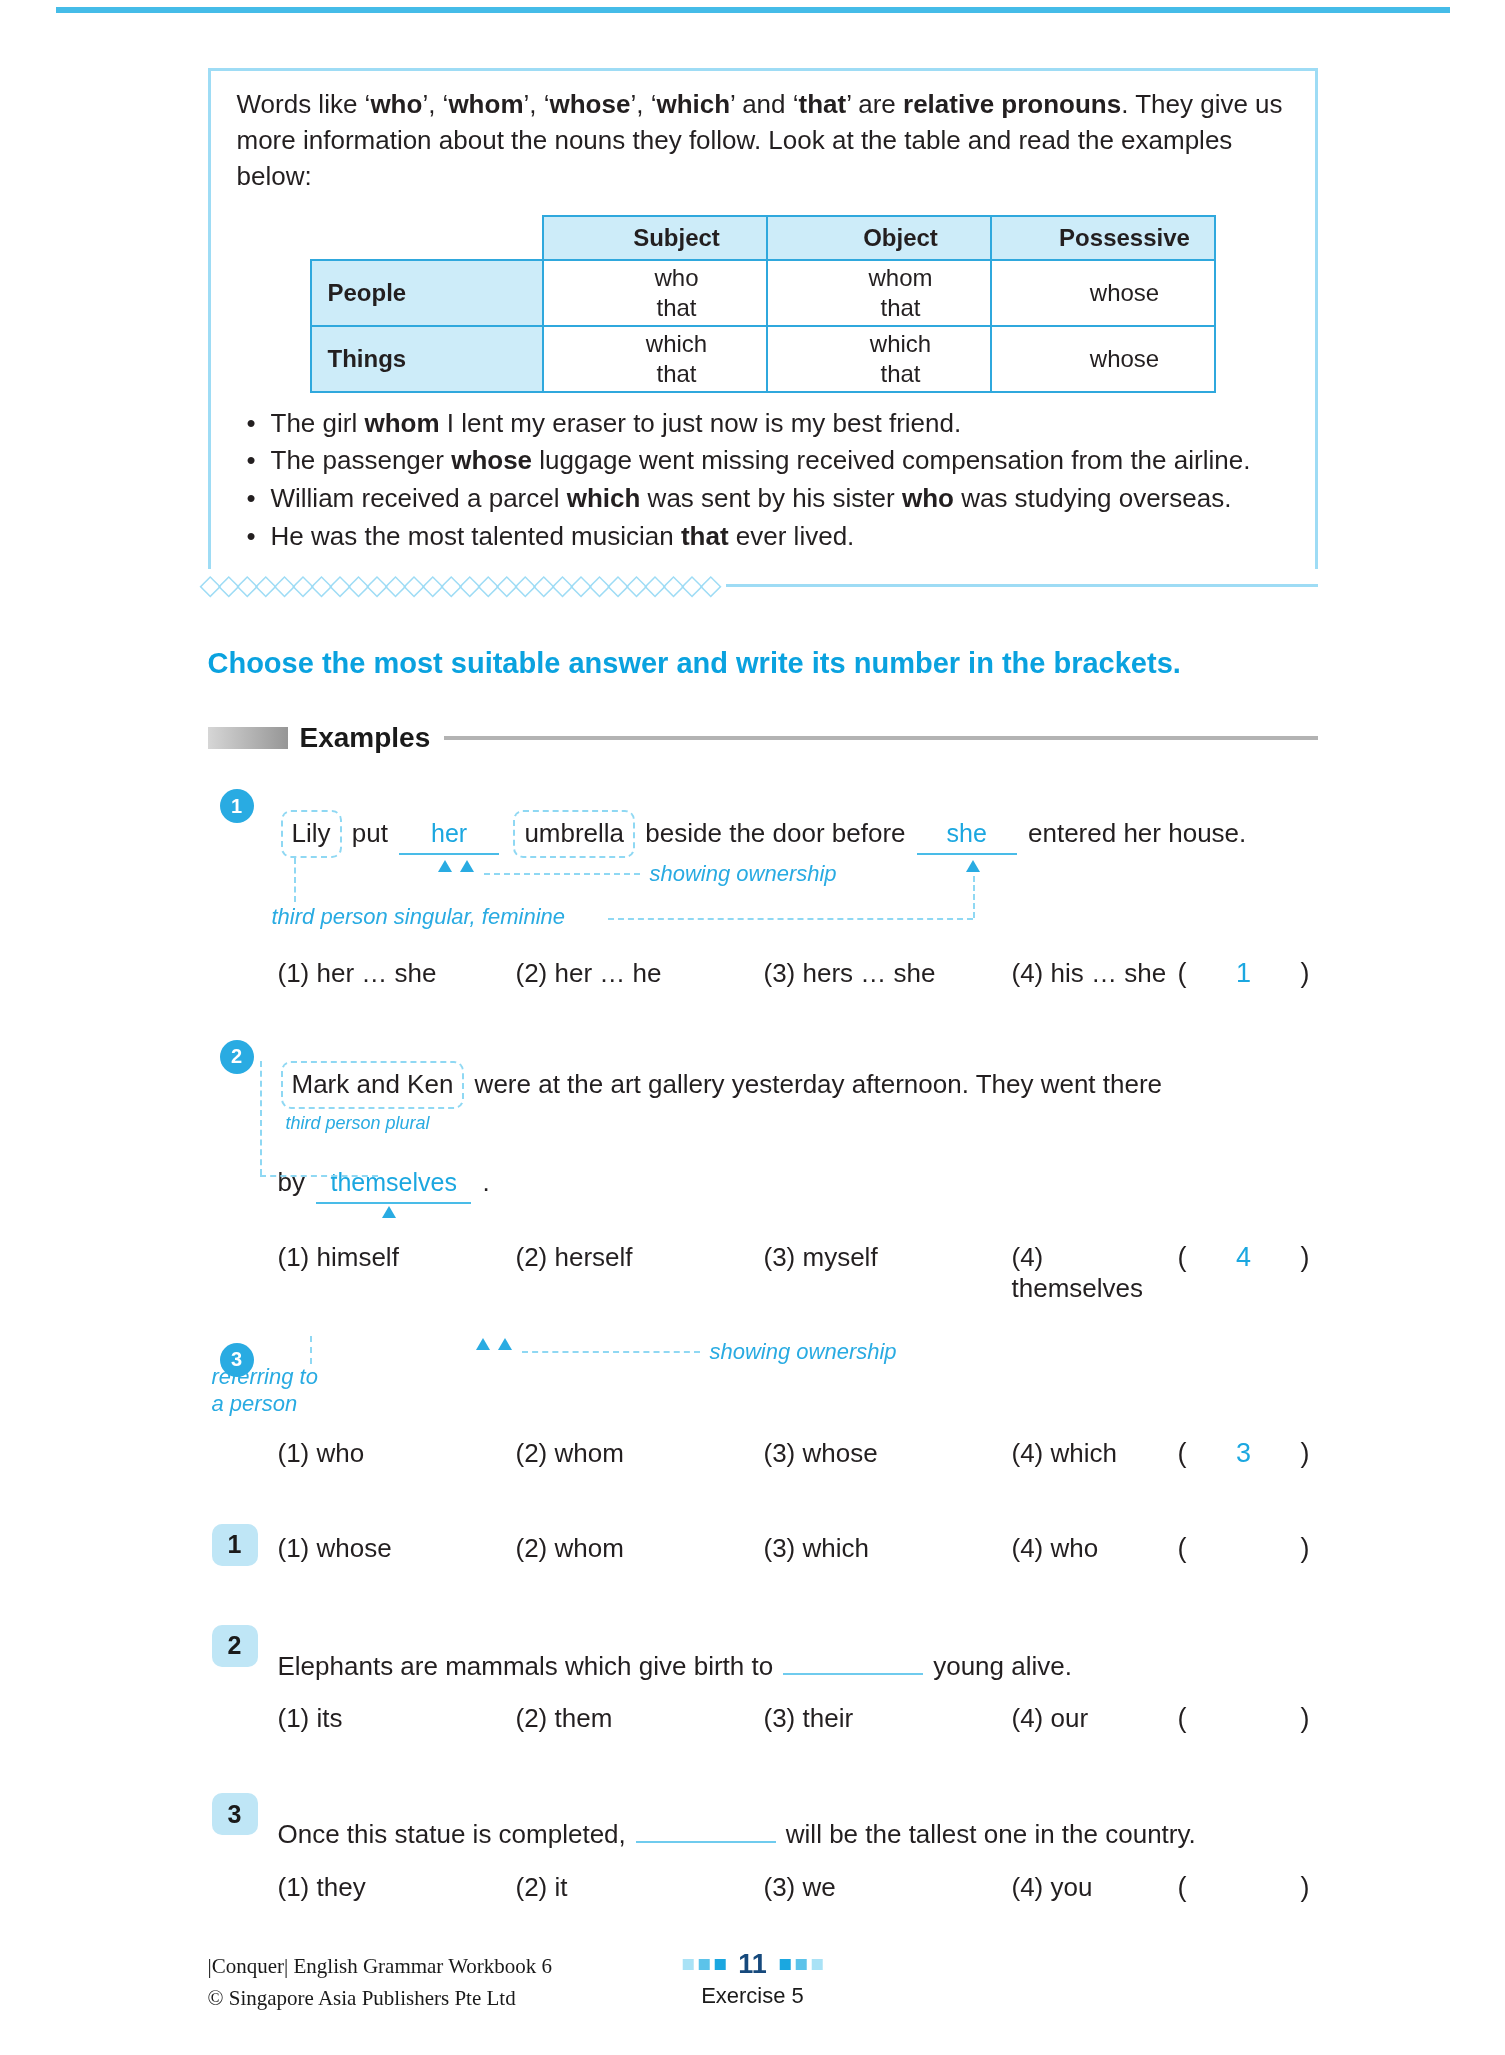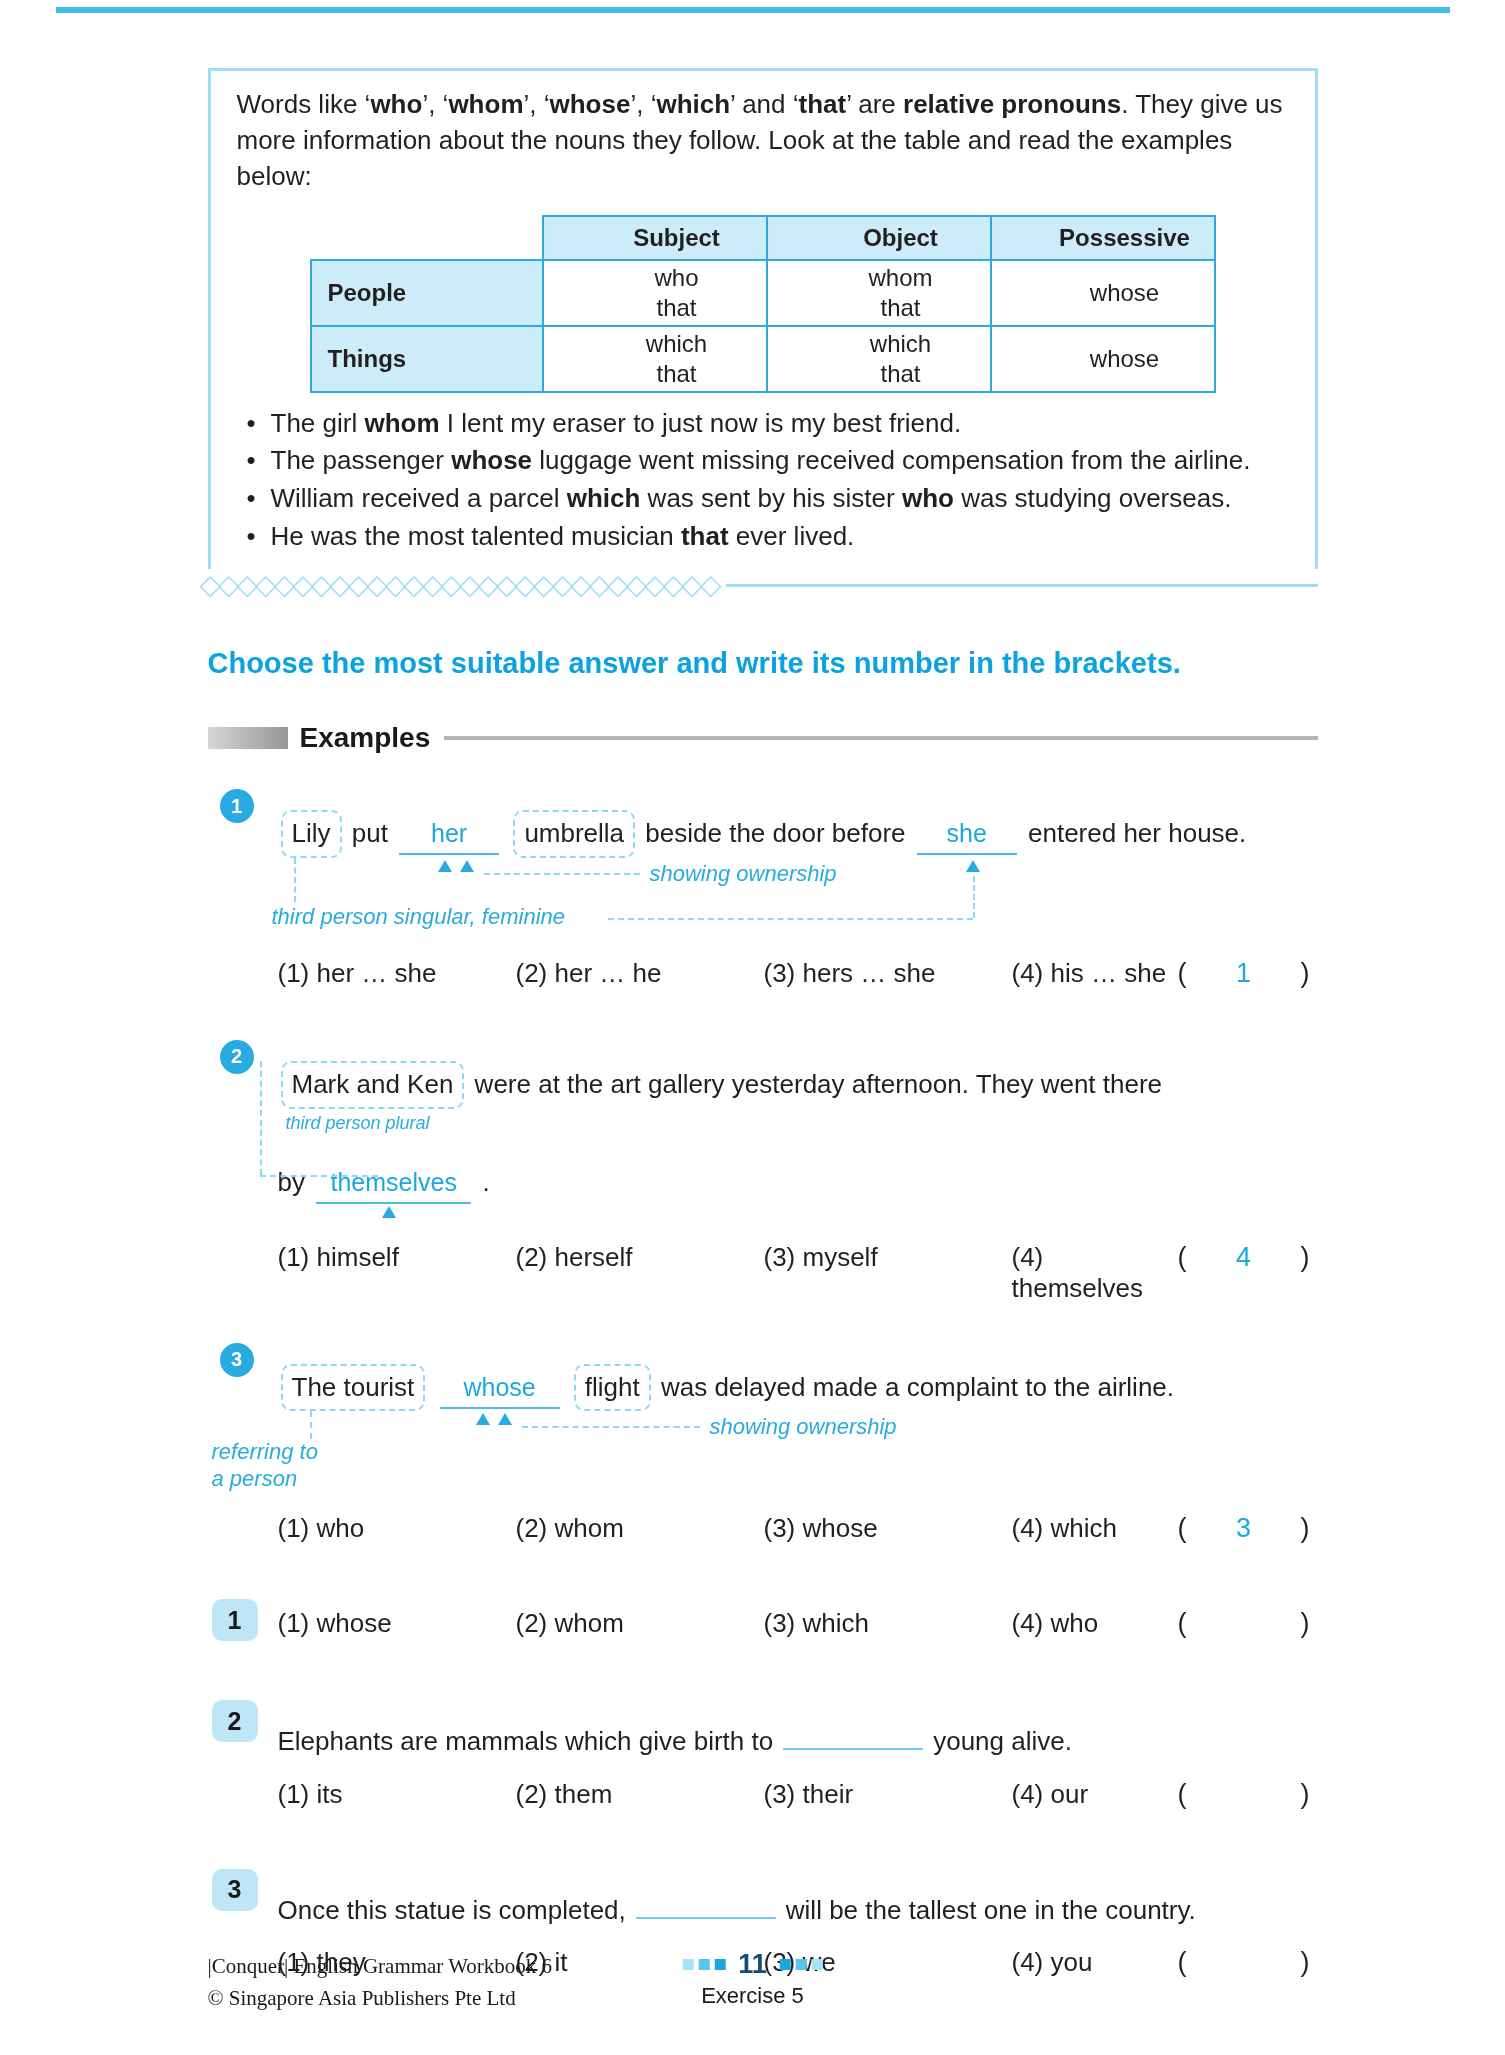--- a/index.html
+++ b/index.html
@@ -202,26 +202,20 @@
         </span>
       </div>
     </div>
   </div>
 
   <div class="item" style="margin-top:32px">
     <div class="marker">
       <div class="ex-badge">3</div>
     </div>
     <div class="body">
-      <div class="sentence">
-        <span class="dashed-box"><span>The tourist</span></span>
-        <span class="blank-filled" style="min-width:120px">whose</span>
-        <span class="dashed-box"><span>flight</span></span>
-        <span>was delayed made a complaint to the airline.</span>
-      </div>
       <div class="ann-zone" style="height:92px">
         <span class="tri" style="left:198px; top:2px"></span>
         <span class="tri" style="left:220px; top:2px"></span>
         <span class="dash-h" style="left:244px; top:15px; width:178px"></span>
         <span class="ann" style="left:432px; top:3px">showing ownership</span>
         <span class="dash-v" style="left:32px; top:0; height:28px"></span>
         <span class="ann" style="left:-66px; top:28px">referring to</span>
         <span class="ann" style="left:-66px; top:55px">a person</span>
       </div>
       <div class="options">

